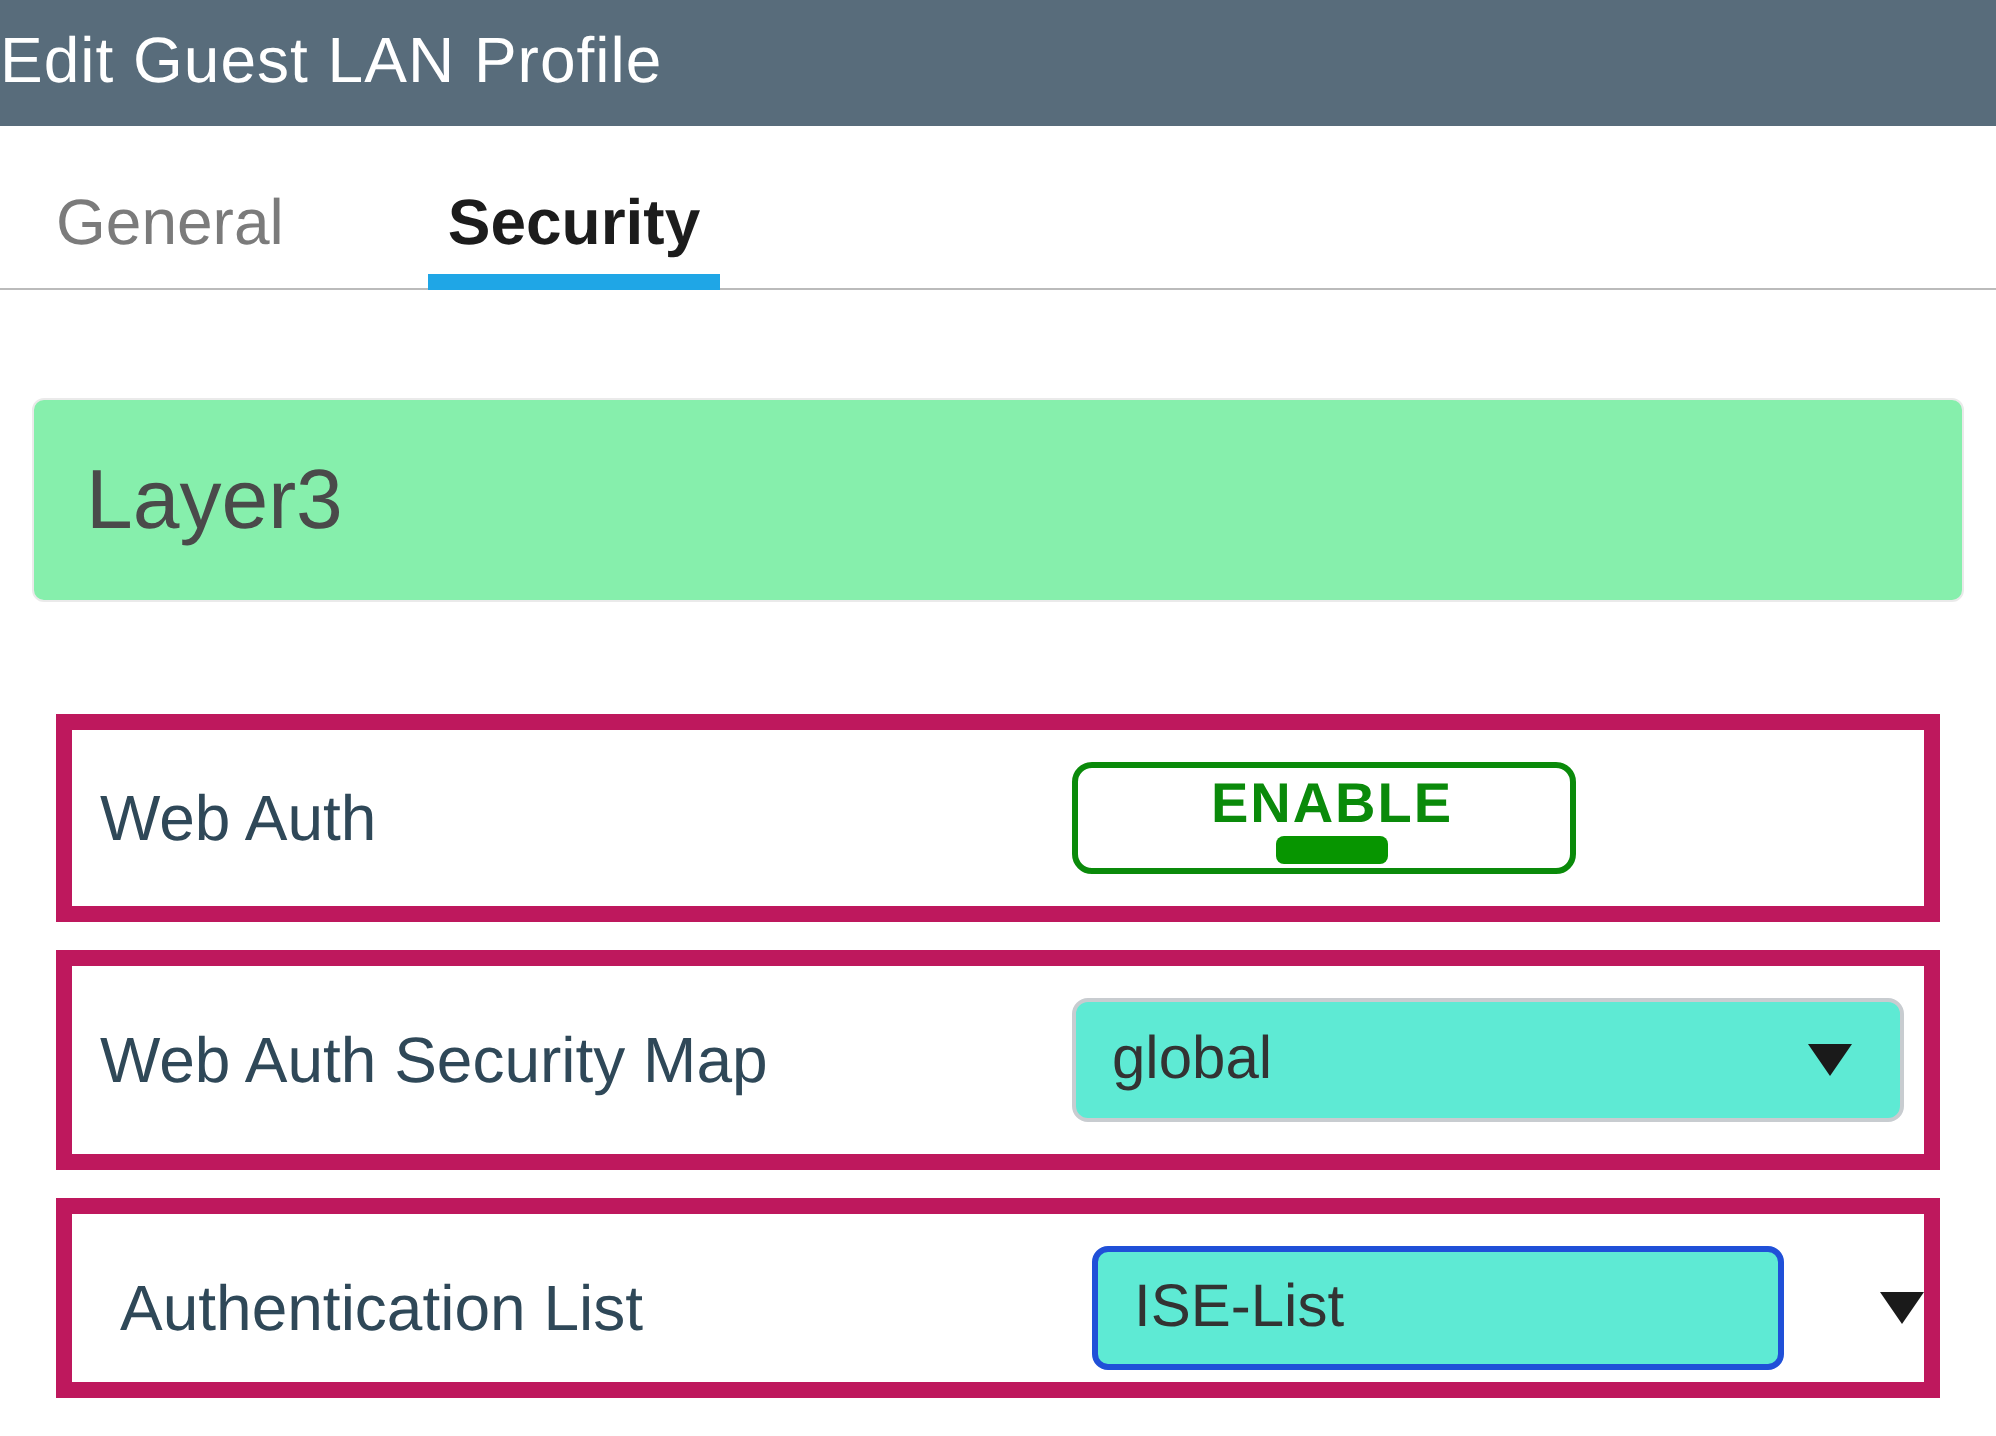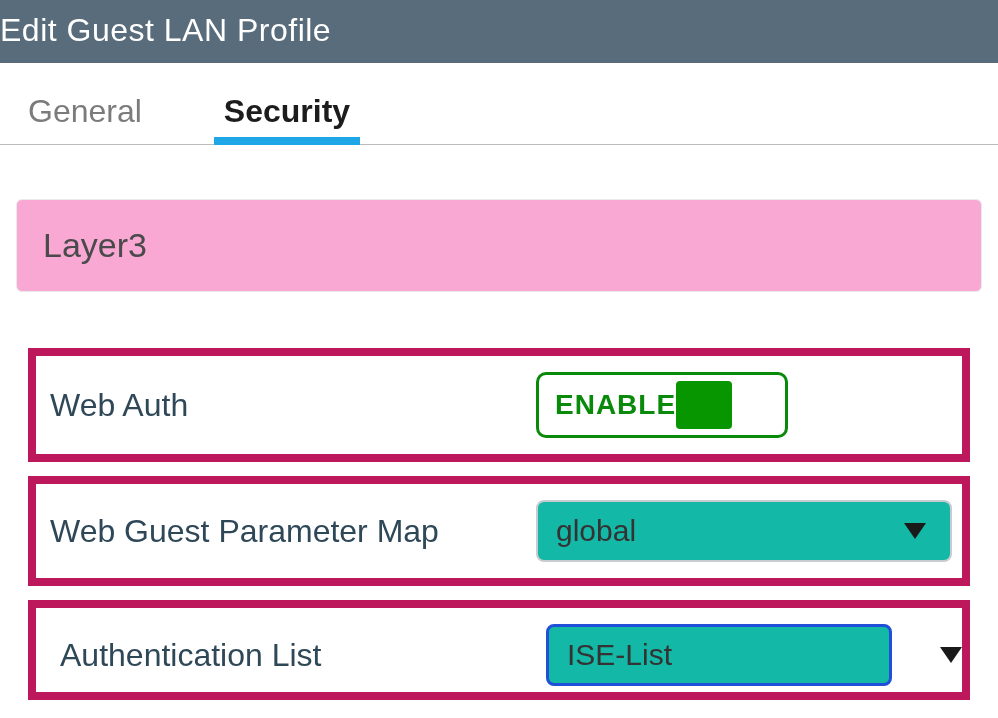--- a/index.html
+++ b/index.html
@@ -40,25 +40,25 @@
       content: "";
       position: absolute;
       left: -4px;
       right: -4px;
       bottom: -1px;
       height: 8px;
       background: #1fa6e6;
     }
     .section-header {
       margin: 54px 16px 0 16px;
-      background: #f9a8d4;
+      background: #86efac;
       border: 1px solid #eaeaea;
       border-radius: 6px;
       padding: 26px 26px;
-      font-size: 34px;
+      font-size: 42px;
       color: #4a4a4a;
     }
     .fields {
       margin-top: 56px;
       padding: 0 28px;
     }
     .hl-box {
       border: 8px solid #be185d;
       padding: 16px 10px 16px 10px;
       margin-bottom: 14px;
@@ -71,24 +71,25 @@
       font-size: 32px;
       color: #2f4858;
       padding-left: 4px;
     }
     .toggle {
       display: inline-flex;
       align-items: center;
       border: 3px solid #0a8a0a;
       border-radius: 10px;
       padding: 2px 8px 2px 16px;
-      height: 66px;
+      height: 56px;
       width: 252px;
       justify-content: flex-start;
       cursor: pointer;
+      flex-direction: column;
     }
     .toggle-label {
       color: #0a8a0a;
       font-size: 28px;
       font-weight: 600;
       letter-spacing: 1px;
     }
     .toggle-knob {
       width: 56px;
       height: 48px;
@@ -100,21 +101,21 @@
       align-items: center;
       justify-content: space-between;
       border: 2px solid #c8ccd0;
       border-radius: 8px;
       height: 62px;
       width: 424px;
       padding: 0 24px 0 18px;
       font-size: 30px;
       color: #333;
       cursor: pointer;
-      background: #14b8a6;
+      background: #5eead4;
     }
     .select.focused {
       border: 3px solid #2050d8;
       width: 346px;
     }
     .caret {
       width: 0; height: 0;
       border-left: 11px solid transparent;
       border-right: 11px solid transparent;
       border-top: 16px solid #1a1a1a;
@@ -145,21 +146,21 @@
 
   <div class="hl-box">
     <div class="row-label">Web Auth</div>
     <div class="toggle">
       <span class="toggle-label">ENABLE</span>
       <span class="toggle-knob"></span>
     </div>
   </div>
 
   <div class="hl-box">
-    <div class="row-label">Web Guest Parameter Map</div>
+    <div class="row-label">Web Auth Security Map</div>
     <div class="select">
       <span>global</span>
       <span class="caret"></span>
     </div>
   </div>
 
   <div class="hl-box last">
     <div class="row-label">Authentication List</div>
     <div class="auth-select-wrap">
       <div class="select focused">

